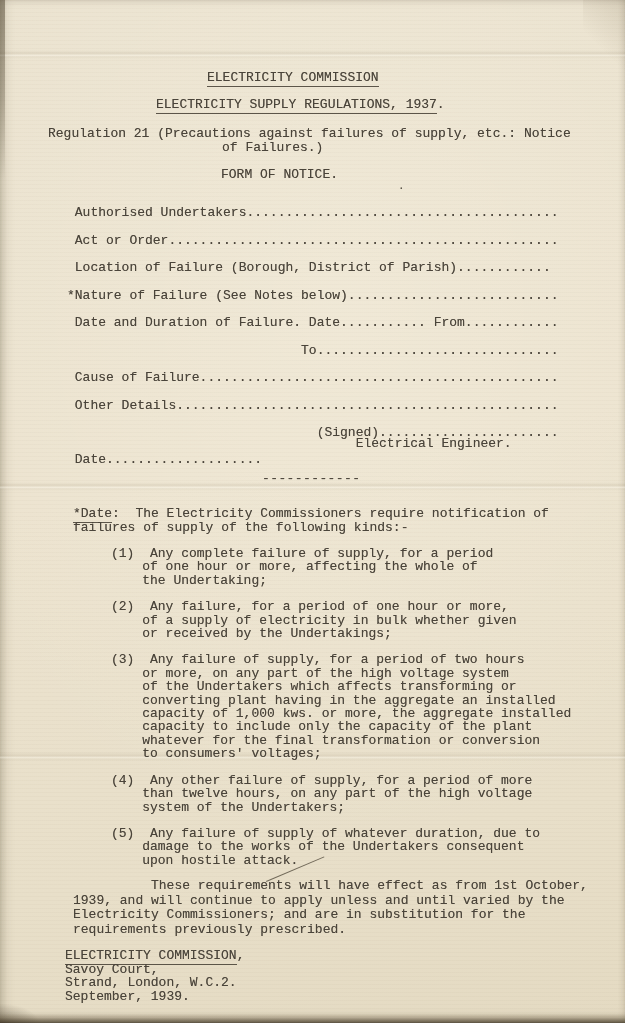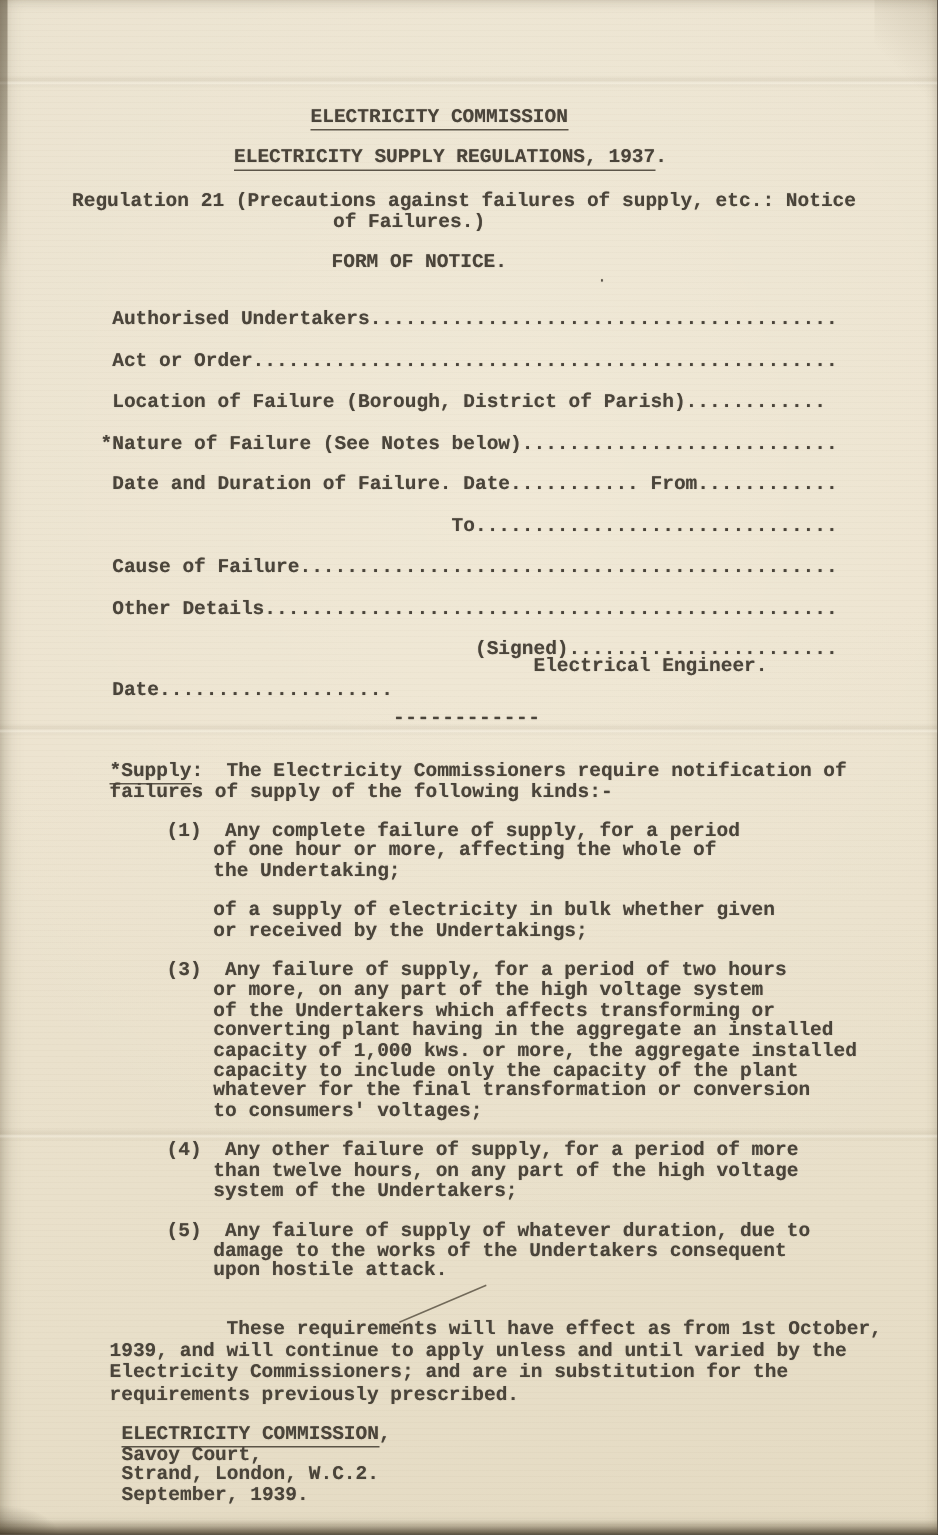--- a/index.html
+++ b/index.html
@@ -15,21 +15,21 @@
     background:
       radial-gradient(120% 90% at 55% 30%, rgba(255,252,240,0.22), rgba(255,252,240,0) 60%),
       repeating-linear-gradient(180deg, rgba(125,110,85,0.035) 0 1px, rgba(0,0,0,0) 1px 4px),
       linear-gradient(170deg, #ebe3d0 0%, #ece3cf 45%, #e8dfc9 80%, #e4dac2 100%);
     box-shadow:
       inset 0 -8px 12px -6px rgba(82,70,48,0.45),
       inset 10px 0 14px -10px rgba(82,70,48,0.38),
       inset -6px 0 10px -8px rgba(82,70,48,0.22),
       inset 0 6px 10px -8px rgba(82,70,48,0.30);
   }
-  .line, .nline { white-space:pre;font-weight:bold; }
+  .line, .nline { white-space:pre; }
   .ul { border-bottom:1.2px solid rgba(72,65,54,0.88); padding-bottom:1px; }
 
   .titles   { position:absolute; top:64px;  left:0; line-height:27px; }
   .t1 { margin-left:207px; }
   .t2 { margin-left:156px; }
 
   .regblock { position:absolute; top:127px; left:0; line-height:14.2px; }
   .reg1 { margin-left:48px; }
   .reg2 { margin-left:222px; }
 
@@ -41,21 +41,21 @@
 
   .formmain  { position:absolute; top:199px; left:67px; line-height:27.5px; }
   .formtight { position:absolute; top:436px; left:67px; line-height:15.5px; }
 
   .divider { position:absolute; top:472px; left:262px; line-height:14px; letter-spacing:0.4px; }
 
   .notesintro { position:absolute; top:507px; left:73px;  line-height:13.5px; }
   .noteitems  { position:absolute; top:547px; left:111px; line-height:13.4px; }
   .noteitems .item { margin-bottom:13px; }
   .closing { position:absolute; top:879px; left:73px; line-height:14.6px; }
-  .footer  { position:absolute; top:949px; left:81px; line-height:13.6px; }
+  .footer  { position:absolute; top:949px; left:65px; line-height:13.6px; }
 
   .pen-stroke {
     position:absolute; left:266px; top:881px; width:63px; height:0;
     border-top:1.6px solid rgba(80,72,58,0.78);
     transform:rotate(-23deg); transform-origin:0 0;
   }
   .crease {
     position:absolute; left:0; width:625px; height:9px;
     background:linear-gradient(180deg, rgba(255,253,244,0) 0%, rgba(121,105,78,0.10) 40%, rgba(255,253,244,0.28) 60%, rgba(121,105,78,0.05) 80%, rgba(0,0,0,0) 100%);
   }
@@ -117,31 +117,32 @@
   </div>
 
   <div class="formtight">
     <div class="line">                                     Electrical Engineer.</div>
     <div class="line"> Date....................</div>
   </div>
 
   <div class="divider line">------------</div>
 
   <div class="notesintro">
-    <div class="nline"><span class="ul">*Supply</span><span>:  The Electricity Commissioners require notification of</span></div>
+    <div class="nline"><span class="ul">*Date</span><span>:  The Electricity Commissioners require notification of</span></div>
     <div class="nline">failures of supply of the following kinds:-</div>
   </div>
 
   <div class="noteitems">
     <div class="item">
       <div class="nline">(1)  Any complete failure of supply, for a period</div>
       <div class="nline">    of one hour or more, affecting the whole of</div>
       <div class="nline">    the Undertaking;</div>
     </div>
     <div class="item">
+      <div class="nline">(2)  Any failure, for a period of one hour or more,</div>
       <div class="nline">    of a supply of electricity in bulk whether given</div>
       <div class="nline">    or received by the Undertakings;</div>
     </div>
     <div class="item">
       <div class="nline">(3)  Any failure of supply, for a period of two hours</div>
       <div class="nline">    or more, on any part of the high voltage system</div>
       <div class="nline">    of the Undertakers which affects transforming or</div>
       <div class="nline">    converting plant having in the aggregate an installed</div>
       <div class="nline">    capacity of 1,000 kws. or more, the aggregate installed</div>
       <div class="nline">    capacity to include only the capacity of the plant</div>

